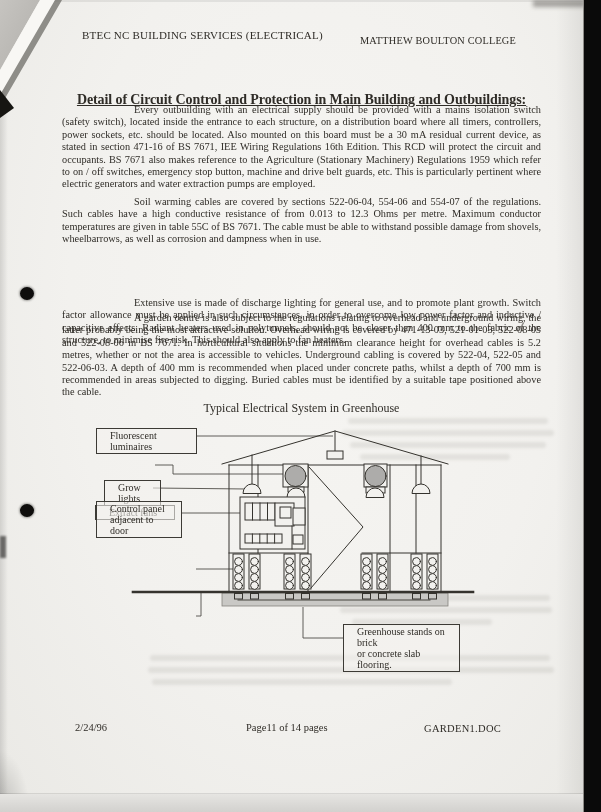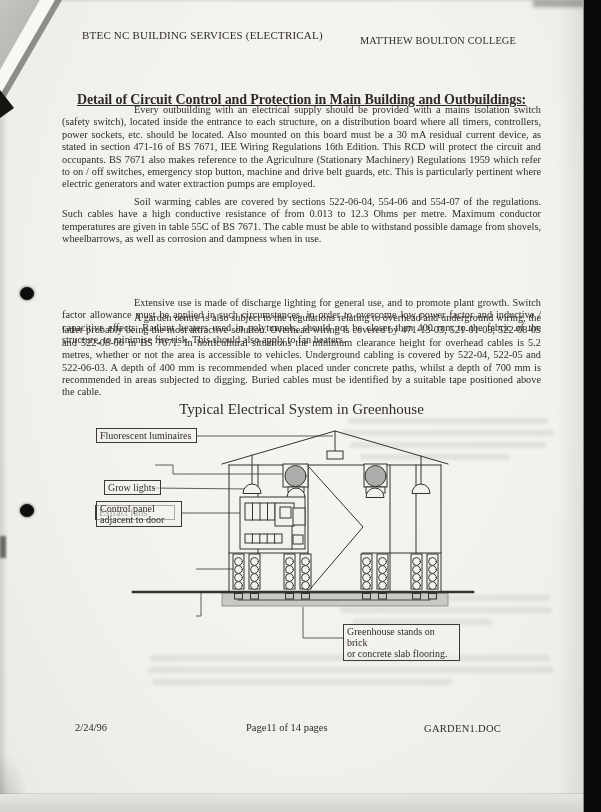--- a/index.html
+++ b/index.html
@@ -27,23 +27,23 @@
   .hole.h1{left:20px;top:287px;} .hole.h2{left:20px;top:504px;}
 
   .txt{position:absolute;white-space:nowrap;}
   .hdr-left{left:82px;top:29px;font-size:11px;letter-spacing:.2px;}
   .hdr-right{left:360px;top:35px;font-size:10.3px;letter-spacing:.2px;}
   .doc-title{position:absolute;left:62px;top:92px;width:479px;text-align:center;
         font-size:14px;font-weight:bold;letter-spacing:-.1px;text-decoration:underline;white-space:nowrap;}
   .para{position:absolute;left:62px;width:479px;font-size:10.3px;line-height:12.4px;
         text-align:justify;text-indent:72px;color:#2f2c27;}
   .p1{top:104px;} .p2{top:196px;} .p3{top:254px;margin-top:43px;} .p4{top:312px;}
-  .diag-title{position:absolute;left:62px;top:401px;width:479px;text-align:center;font-size:15px;}
-
-  .callout{position:absolute;box-sizing:border-box;border:1px solid #3c3a35;padding:1px 3px;
+  .diag-title{position:absolute;left:62px;top:401px;width:479px;text-align:center;font-size:12px;}
+
+  .callout{position:absolute;box-sizing:border-box;border:1px solid #3c3a35;padding:1px 13px;
         font-size:10px;line-height:11px;white-space:pre-line;background:rgba(243,242,239,.6);}
   .c1{left:96px;top:428px;width:101px;}
   .c2{left:95px;top:457px;width:80px;margin-top:48px;}
   .c3{left:104px;top:480px;width:57px;}
   .c4{left:96px;top:501px;width:86px;}
   .c5{left:95px;top:551px;width:101px;}
   .c6{left:91px;top:601px;width:105px;}
   .c7{left:343px;top:624px;width:117px;}
 
   .footer-date{left:75px;top:722px;font-size:10.5px;}

